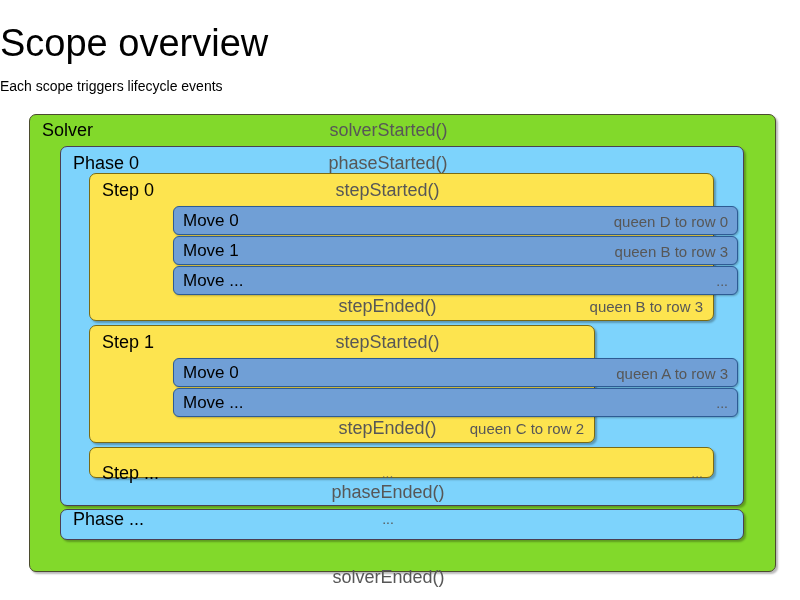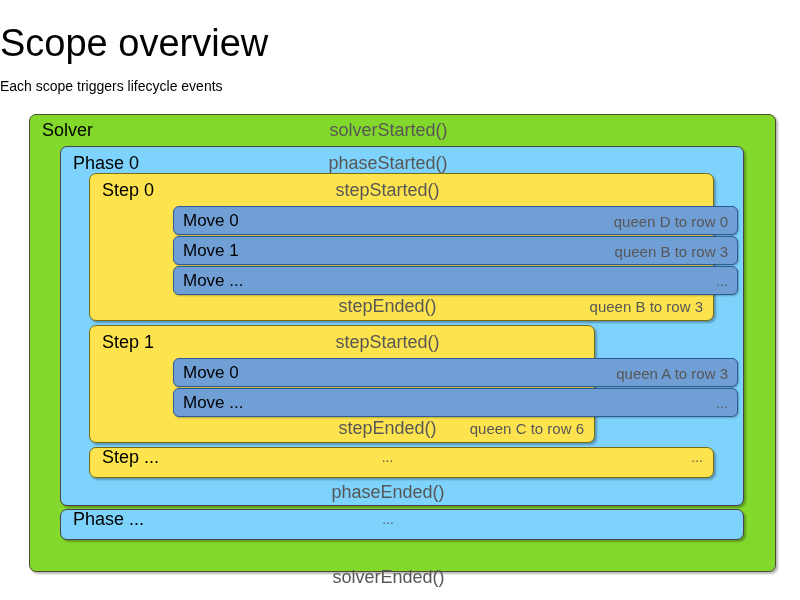--- a/index.html
+++ b/index.html
@@ -233,26 +233,26 @@
           <span class="value" style="right:9px;">queen A to row 3</span>
         </div>
 
         <div class="move" style="top:62px;">
           <span class="label label-sm" style="left:9px;">Move ...</span>
           <span class="value value-sm" style="right:9px;">...</span>
         </div>
 
         <div class="row" style="top:88px; height:28px;">
           <span class="event" style="left:0; width:595px;">stepEnded()</span>
-          <span class="value" style="right:10px;">queen C to row 6</span>
+          <span class="value" style="right:10px;">queen C to row 2</span>
         </div>
       </div>
 
       <div class="scope step step-more">
-        <div class="row" style="top:0; height:18px;border-radius:13px;">
+        <div class="row" style="top:16px; height:18px;border-radius:13px;">
           <span class="label" style="left:12px;">Step ...</span>
           <span class="value value-sm" style="left:0; width:595px; text-align:center;">...</span>
           <span class="value value-sm" style="right:10px;">...</span>
         </div>
       </div>
 
       <div class="row" style="top:330px; height:29px;">
         <span class="event" style="left:0; width:654px;">phaseEnded()</span>
       </div>
     </div>

